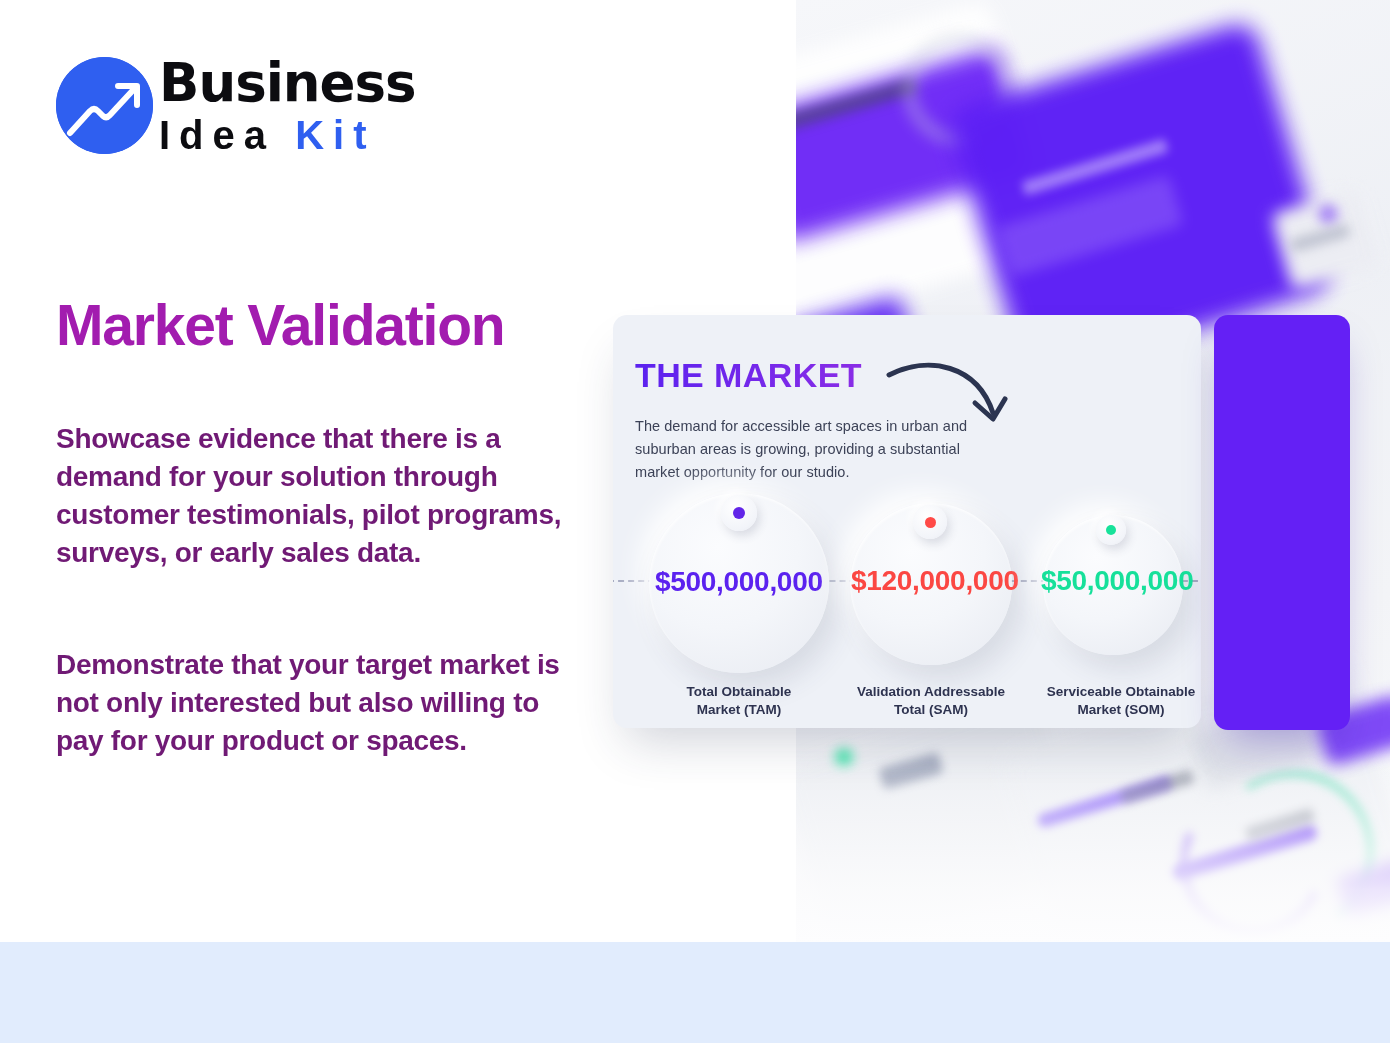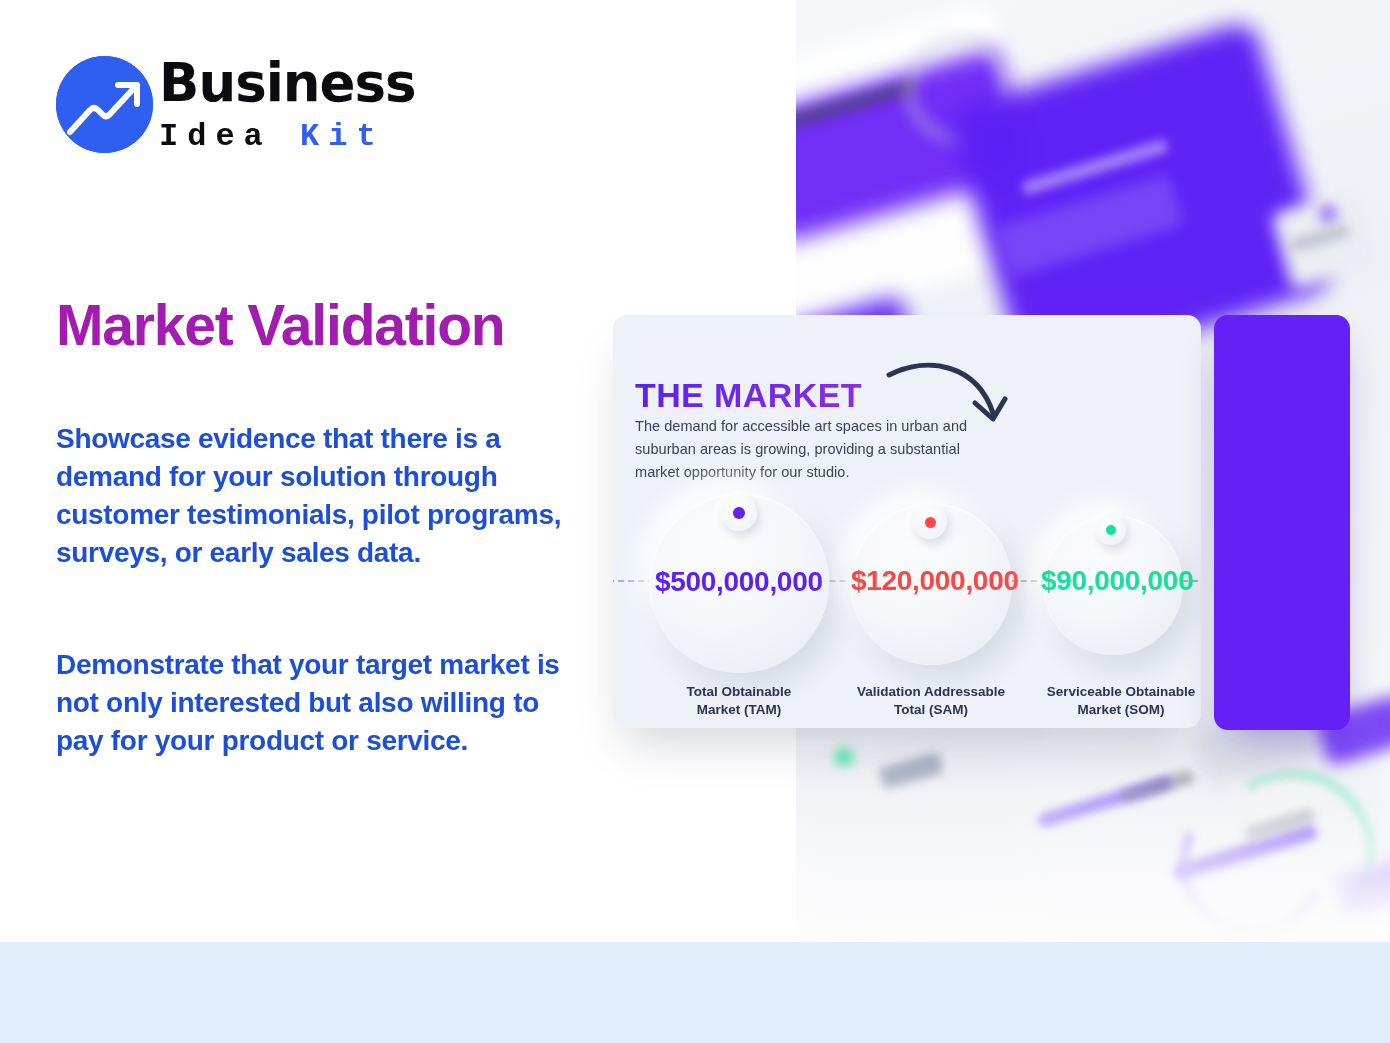--- a/index.html
+++ b/index.html
@@ -76,40 +76,40 @@
     background:linear-gradient(90deg,rgba(255,255,255,0) 0%,#ffffff 70%);}
 
   
   .logo{position:absolute;left:56px;top:56px;display:flex;align-items:center;gap:6px;}
   .logo-mark{width:97px;height:97px;border-radius:50%;background:#2f5ff0;position:relative;
     display:block;flex:none;}
   .logo-mark svg{position:absolute;left:0;top:0;}
   .logo-text{display:flex;flex-direction:column;line-height:1;}
   .logo-top{font-size:53px;font-weight:700;color:#0c0c10;letter-spacing:-1px;
     font-family:"DejaVu Sans", sans-serif;}
-  .logo-bottom{font-size:32px;font-weight:700;color:#0c0c10;letter-spacing:9px;margin-top:12px;
-    font-family:Liberation Mono, monospace;}
+  .logo-bottom{font-size:40px;font-weight:700;color:#0c0c10;letter-spacing:9px;margin-top:6px;
+    font-family:Liberation Sans, sans-serif;}
   .logo-bottom .kit{color:#2f5ff0;}
 
   
   .headline{position:absolute;left:56px;top:296px;font-size:57px;font-weight:700;
     color:#1a6bf4;letter-spacing:-1.2px;line-height:1.05;white-space:nowrap;}
   .para{position:absolute;left:56px;width:510px;font-size:28px;font-weight:700;
-    color:#1d4ed8;line-height:1.36;letter-spacing:-.3px;}
+    color:#701a75;line-height:1.36;letter-spacing:-.3px;}
   .para1{top:420px;}
   .para2{top:646px;}
 
   
   .market-card{position:absolute;left:613px;top:315px;width:588px;height:413px;
     background:#eef1f7;border-radius:14px;
     box-shadow:0 26px 46px -14px rgba(40,48,80,.22);overflow:hidden;}
   .mc-title{position:absolute;left:22px;top:41px;font-size:34px;font-weight:800;
     color:#7422e8;letter-spacing:.4px;
     background:linear-gradient(90deg,#5b22ef 0%,#8a2de6 100%);
-    -webkit-background-clip:text;background-clip:text;color:transparent;margin-top:20px;}
+    -webkit-background-clip:text;background-clip:text;color:transparent;}
   .mc-desc{position:absolute;left:22px;top:100px;width:350px;font-size:14.5px;
     color:#3c4257;line-height:1.58;letter-spacing:.05px;}
   .mc-arrow{position:absolute;left:272px;top:42px;}
 
   
   .dash-line{position:absolute;left:-5px;top:265px;width:600px;height:0;
     border-top:2px dashed #8d93b0;opacity:.75;}
 
   
   .circles{position:absolute;left:0;top:178px;width:588px;height:230px;}
@@ -206,21 +206,21 @@
       <span class="logo-top">Business</span>
       <span class="logo-bottom">
         <span>Idea</span>
         <span class="kit">Kit</span>
       </span>
     </span>
   </div>
 
   <div class="headline" style="color: #a21caf;">Market Validation</div>
   <div class="para para1">Showcase evidence that there is a demand for your solution through customer testimonials, pilot programs, surveys, or early sales data.</div>
-  <div class="para para2">Demonstrate that your target market is not only interested but also willing to pay for your product or service.</div>
+  <div class="para para2">Demonstrate that your target market is not only interested but also willing to pay for your product or spaces.</div>
 
   <div class="market-card">
     <div class="mc-title">THE MARKET</div>
     <div class="mc-desc">The demand for accessible art spaces in urban and suburban areas is growing, providing a substantial market opportunity for our studio.</div>
 
     <span class="mc-arrow">
       <svg width="130" height="80" viewBox="0 0 130 80" aria-hidden="true">
         <path d="M4 18 C44 -2, 92 8, 108 56" fill="none" stroke="#2b3450" stroke-width="5" stroke-linecap="round"></path>
         <path d="M90 46 L108 62 L120 42" fill="none" stroke="#2b3450" stroke-width="5" stroke-linecap="round" stroke-linejoin="round"></path>
       </svg>
@@ -252,21 +252,21 @@
           <div>Validation Addressable</div>
           <div>Total (SAM)</div>
         </div>
       </div>
 
       <div class="circ c-som">
         <div class="bubble"></div>
         <div class="knob">
           <span class="dot" style="background: rgb(24, 226, 154);"></span>
         </div>
-        <div class="amount" style="color: rgb(22, 224, 154);">$90,000,000</div>
+        <div class="amount" style="color: rgb(22, 224, 154);">$50,000,000</div>
         <div class="clabel">
           <div>Serviceable Obtainable</div>
           <div>Market (SOM)</div>
         </div>
       </div>
 
     </div>
   </div>
 
   <div class="purple-panel" style="background: rgb(100, 32, 245);"></div>

